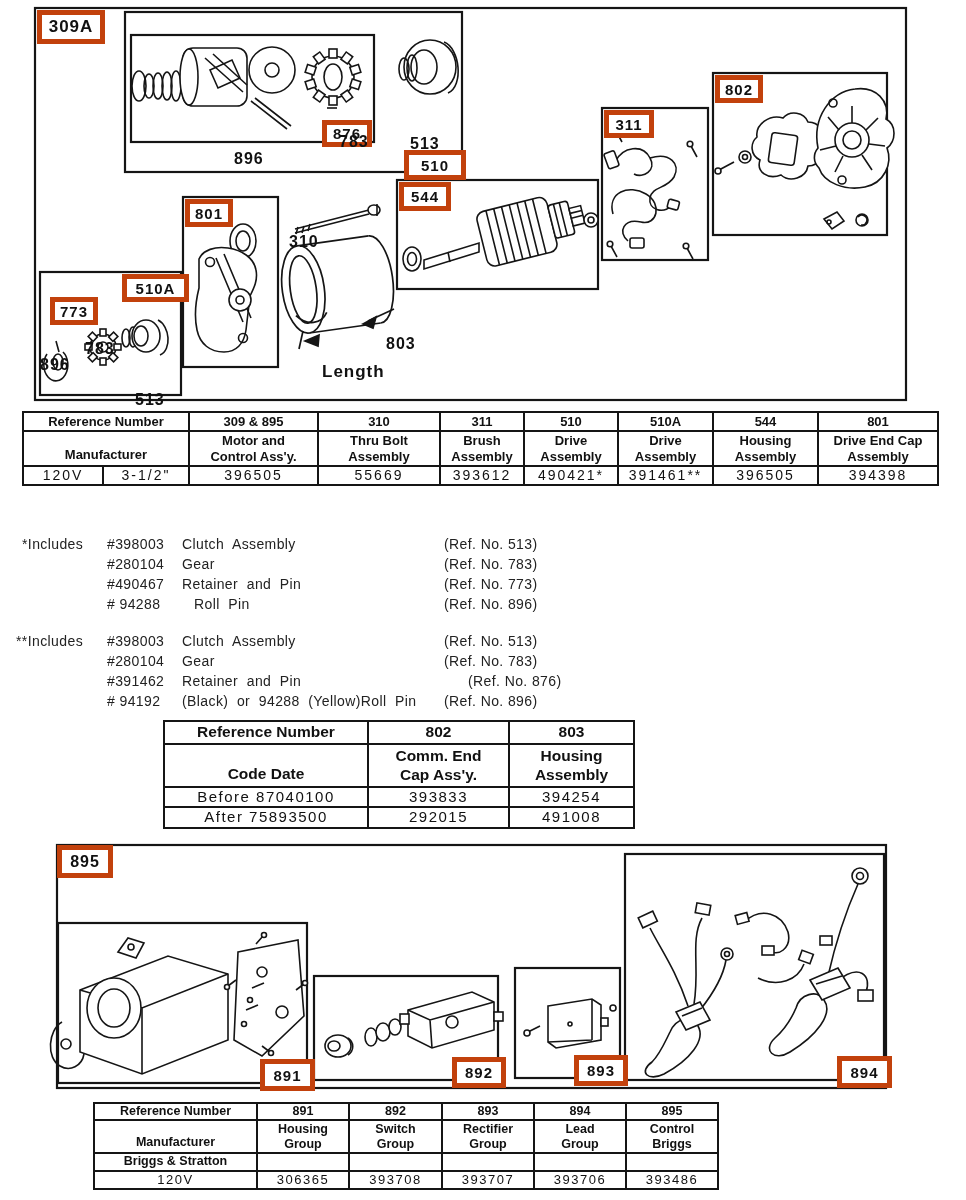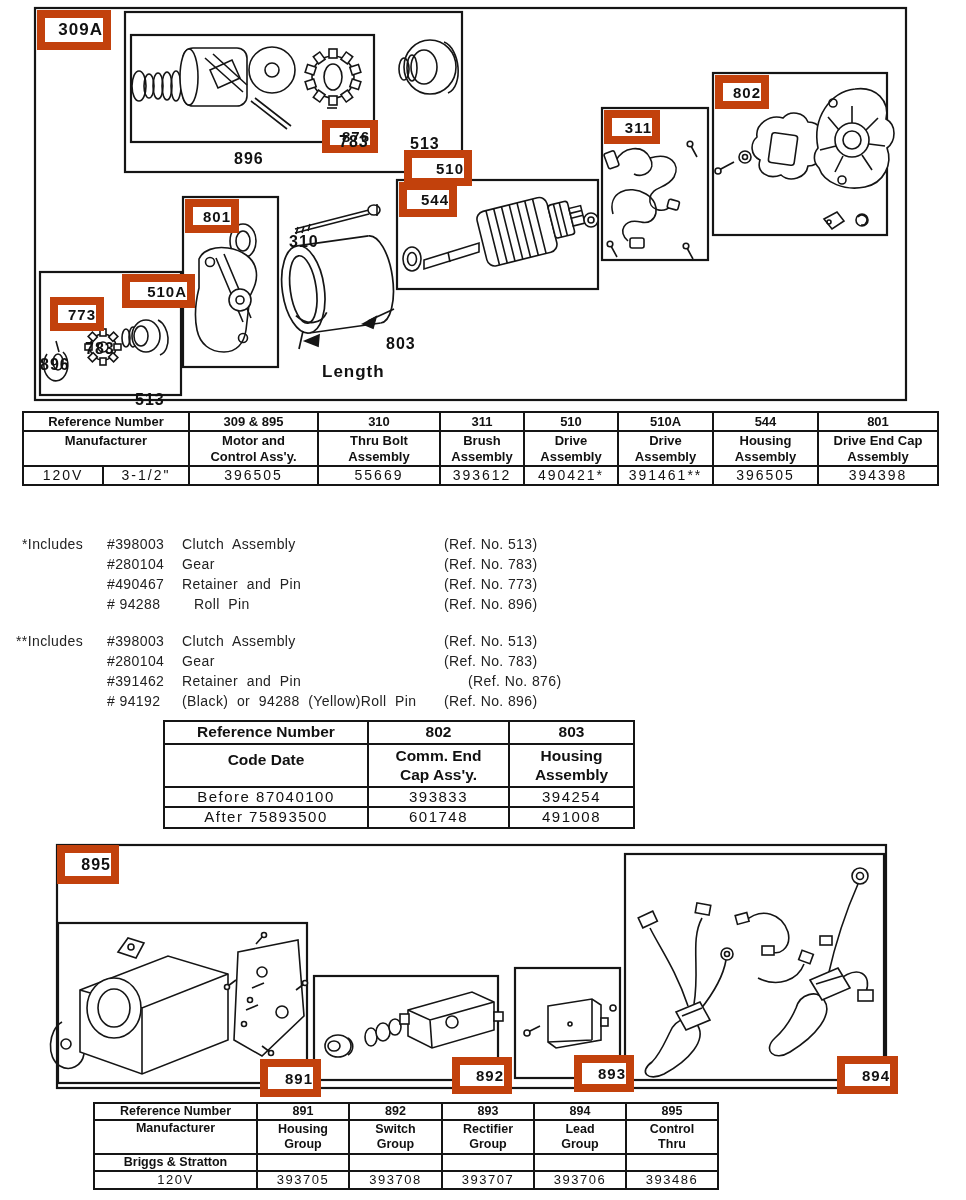--- a/index.html
+++ b/index.html
@@ -1,32 +1,32 @@
 <!DOCTYPE html>
 <html><head>
 <meta charset="utf-8">
 <style>
   html,body{margin:0;padding:0;background:#fff;}
   #page{position:relative;width:966px;height:1200px;background:#fff;overflow:hidden;
         font-family:"Liberation Sans",sans-serif;color:#111;}
   svg{position:absolute;left:0;top:0;}
-  .lbl-box{position:absolute;border:8px solid #c2410c;background:#fff;
-        display:flex;align-items:center;justify-content:flex-end;
+  .lbl-box{position:absolute;border:5px solid #c2410c;background:#fff;
+        display:flex;align-items:center;justify-content:center;
         font-weight:bold;font-size:15px;letter-spacing:1px;}
   .lbl-txt{position:absolute;font-weight:bold;font-size:16px;letter-spacing:1px;white-space:pre;margin-top:34px;}
   .ptable{position:absolute;border-collapse:collapse;background:#fff;table-layout:fixed;}
   .ptable td{border:2px solid #151515;text-align:center;vertical-align:middle;
         padding:0 2px;white-space:pre-line;line-height:1.22;overflow:hidden;}
   #t1 td{font-weight:bold;font-size:13px;}
   #t1 td.val{font-weight:normal;font-size:14px;letter-spacing:2px;}
   #t2 td{font-weight:bold;font-size:15.5px;}
   #t2 td.val{font-weight:normal;font-size:15px;letter-spacing:1.5px;}
   #t3 td{font-weight:bold;font-size:12.5px;}
   #t3 td.val{font-weight:normal;font-size:13px;letter-spacing:1.5px;}
-  td.bot{vertical-align:bottom;padding-bottom:16px;}
+  td.bot{vertical-align:bottom;padding-bottom:2px;}
   .note-block{position:absolute;width:680px;}
   .note-line{position:absolute;height:20px;font-size:14px;letter-spacing:0.4px;color:#222;}
   .note-line span{position:absolute;white-space:pre;top:0;}
 </style>
 </head>
 <body>
 
 <div id="page">
 
 <svg width="966" height="1200" viewBox="0 0 966 1200">
@@ -440,21 +440,21 @@
     <td>Housing
 Assembly</td>
   </tr>
   <tr style="height:15px">
     <td class="val">Before 87040100</td>
     <td class="val">393833</td>
     <td class="val">394254</td>
   </tr>
   <tr style="height:20px">
     <td class="val">After  75893500</td>
-    <td class="val">601748</td>
+    <td class="val">292015</td>
     <td class="val">491008</td>
   </tr>
 </tbody>
     </table>
 
 <table class="ptable" id="t3" style="left:93px;top:1102px;">
   <colgroup>
     <col style="width:163px">
         <col style="width:92px">
         <col style="width:93px">
@@ -475,33 +475,33 @@
     <td class="bot">Manufacturer</td>
     <td>Housing
 Group</td>
     <td>Switch
 Group</td>
     <td>Rectifier
 Group</td>
     <td>Lead
 Group</td>
     <td>Control
-Thru</td>
+Briggs</td>
   </tr>
   <tr style="height:15px">
     <td>Briggs &amp; Stratton</td>
     <td></td>
           <td></td>
     <td></td>
           <td></td>
     <td></td>
   </tr>
   <tr style="height:18px">
     <td class="val">120V</td>
-    <td class="val">393705</td>
+    <td class="val">306365</td>
     <td class="val">393708</td>
     <td class="val">393707</td>
     <td class="val">393706</td>
     <td class="val">393486</td>
   </tr>
 </tbody>
     </table>
 
 </div>
 

